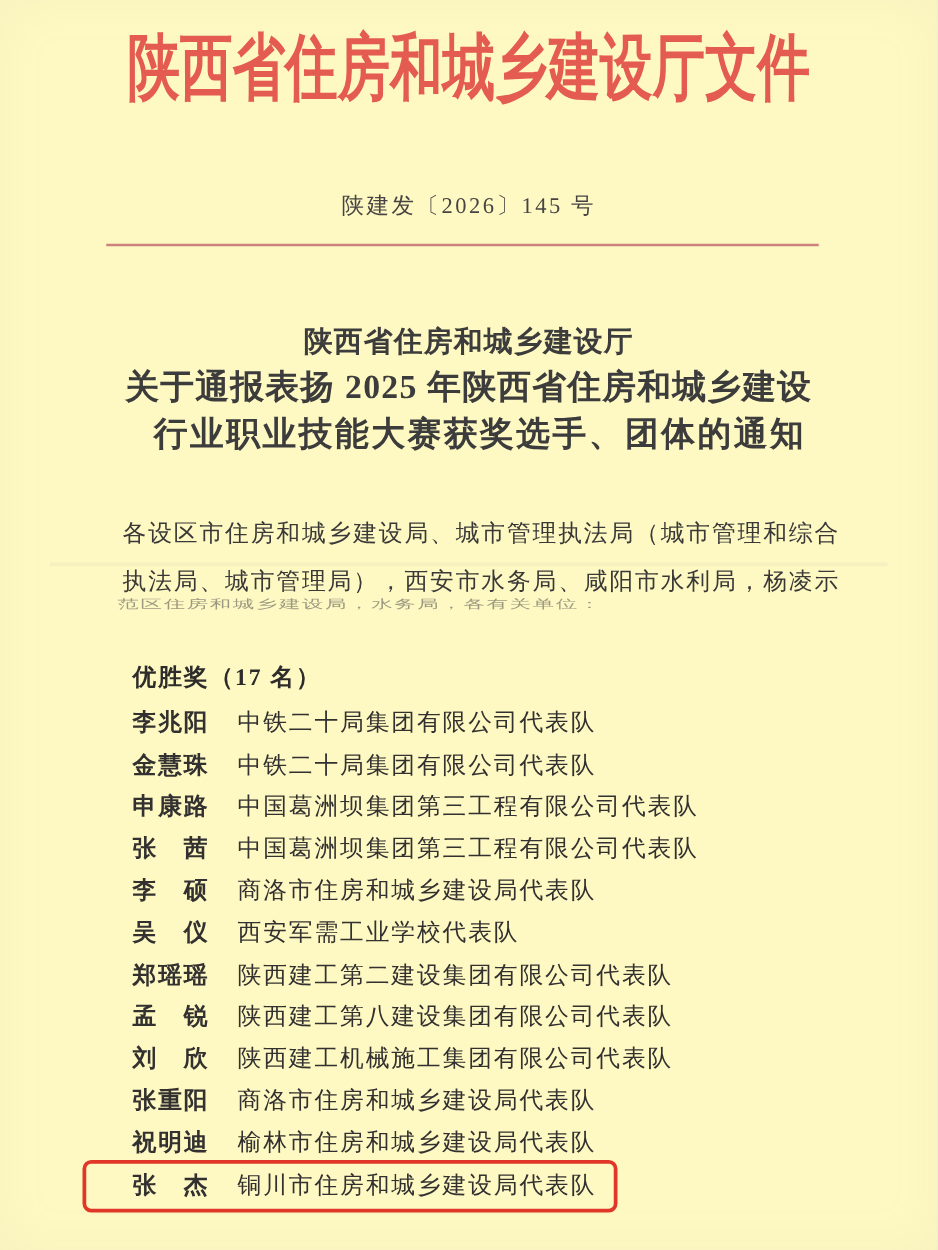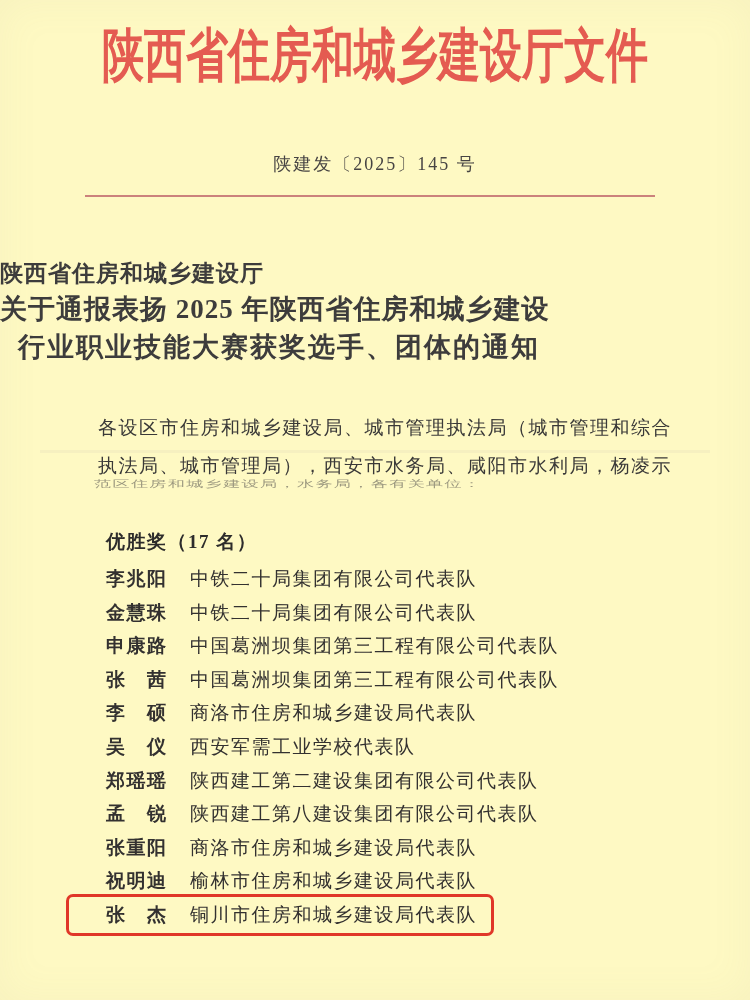--- a/index.html
+++ b/index.html
@@ -43,21 +43,21 @@
   .red-line {
     position: absolute;
     top: 195px; left: 85px;
     width: 570px; height: 2px;
     background: #cb827c;
   }
   
   .title-block {
     position: absolute;
     top: 257px; left: 0; right: 0;
-    text-align: left;
+    text-align: center;
     font-weight: 700;
     color: #3d3c3c;
     white-space: nowrap;
   }
   .title-line1 { font-size: 23px; line-height: 33px; letter-spacing: 1px; }
   .title-line2 { font-size: 27px; line-height: 38px; letter-spacing: 1px; }
   .title-line3 { font-size: 27px; line-height: 38px; letter-spacing: 2px; margin-left: 18px; }
   
   .body-text {
     position: absolute;
@@ -125,21 +125,21 @@
 </style>
 </head>
 <body>
 
 <div class="page">
 
   <div class="red-header">
     <span class="stretch">陕西省住房和城乡建设厅文件</span>
   </div>
 
-  <div class="doc-number">陕建发〔2025〕145 号</div>
+  <div class="doc-number">陕建发〔2026〕145 号</div>
 
   <div class="red-line"></div>
 
   <div class="title-block">
     <div class="title-line1">陕西省住房和城乡建设厅</div>
     <div class="title-line2">关于通报表扬 2025 年陕西省住房和城乡建设</div>
     <div class="title-line3">行业职业技能大赛获奖选手、团体的通知</div>
   </div>
 
   <div class="body-text">
@@ -172,20 +172,23 @@
     <div class="row">
       <span class="name">吴　仪</span><span class="team">西安军需工业学校代表队</span>
     </div>
     <div class="row">
       <span class="name">郑瑶瑶</span><span class="team">陕西建工第二建设集团有限公司代表队</span>
     </div>
     <div class="row">
       <span class="name">孟　锐</span><span class="team">陕西建工第八建设集团有限公司代表队</span>
     </div>
     <div class="row">
+      <span class="name">刘　欣</span><span class="team">陕西建工机械施工集团有限公司代表队</span>
+    </div>
+    <div class="row">
       <span class="name">张重阳</span><span class="team">商洛市住房和城乡建设局代表队</span>
     </div>
     <div class="row">
       <span class="name">祝明迪</span><span class="team">榆林市住房和城乡建设局代表队</span>
     </div>
     <div class="row">
       <span class="hl-box"></span>
       <span class="name">张　杰</span><span class="team">铜川市住房和城乡建设局代表队</span>
     </div>
   </div>

